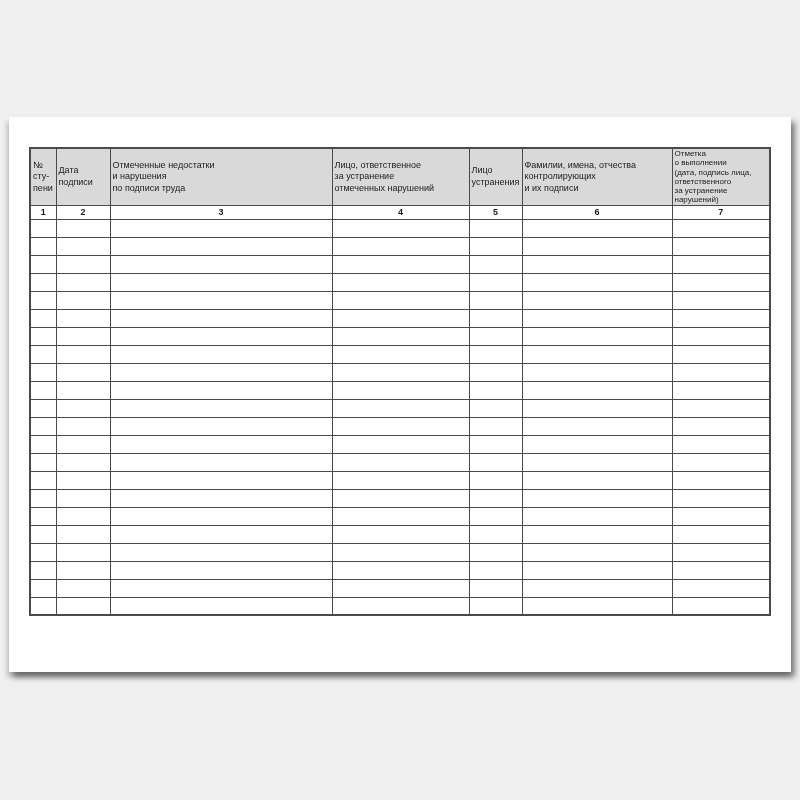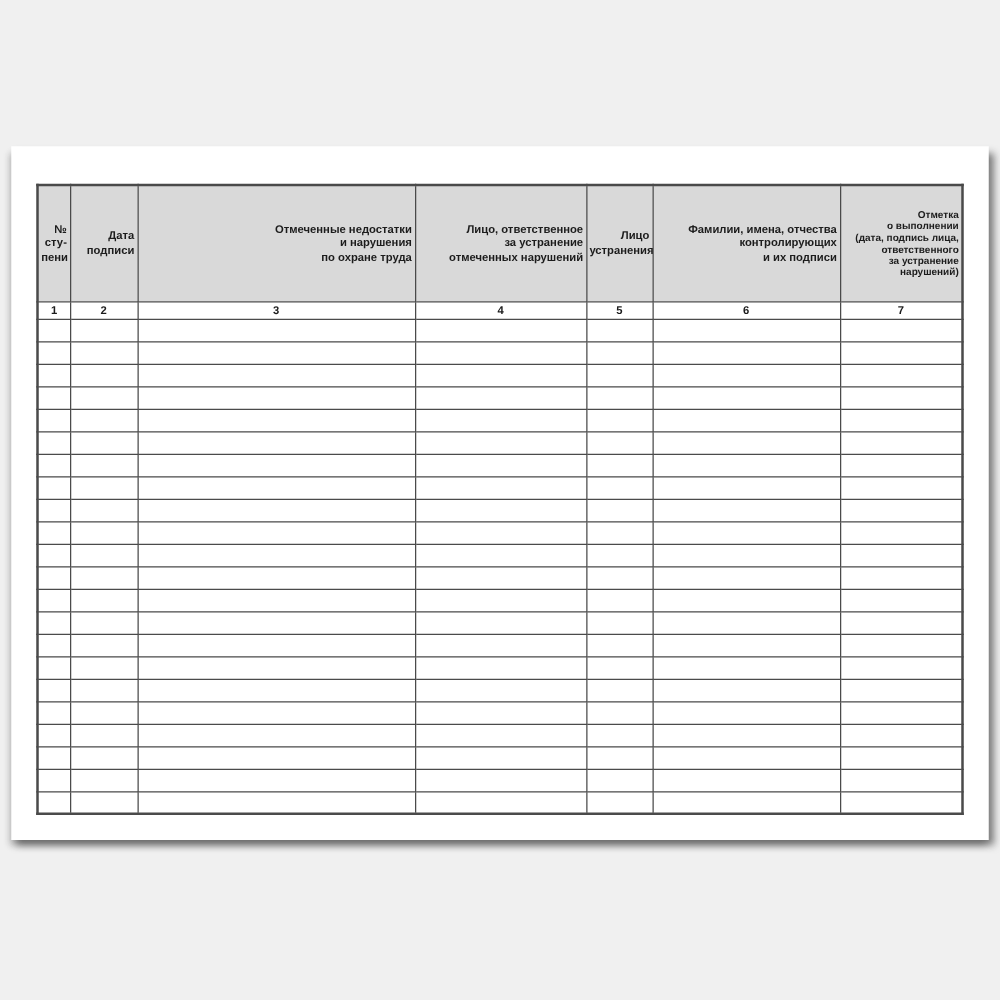--- a/index.html
+++ b/index.html
@@ -46,26 +46,26 @@
   col.c3{ width:222px; }
   col.c4{ width:137px; }
   col.c5{ width:53px; }
   col.c6{ width:150px; }
   col.c7{ width:98px; }
 
   tr.row-header th{
     height:57px;
     background:var(--header-bg);
     font-size:9px;
-    font-weight:bold;
+    font-weight:normal;
     line-height:11.5px;
-    text-align:right;
+    text-align:left;
     vertical-align:middle;
     white-space:pre-line;
-    padding:18px 2px;
+    padding:0 2px;
   }
   tr.row-header th.hdr-tight{
     font-size:8px;
     line-height:9.3px;
   }
   tr.row-numbers td{
     height:13px;
     font-size:9px;
     font-weight:bold;
     text-align:center;
@@ -95,21 +95,21 @@
       </colgroup>
       <thead>
         <tr class="row-header">
           <th>№
 сту-
 пени</th>
           <th>Дата
 подписи</th>
           <th>Отмеченные недостатки
 и нарушения
-по охране труда</th>
+по подписи труда</th>
           <th>Лицо, ответственное
 за устранение
 отмеченных нарушений</th>
           <th>Лицо
 устранения</th>
           <th>Фамилии, имена, отчества
 контролирующих
 и их подписи</th>
           <th class="hdr-tight">Отметка
 о выполнении

